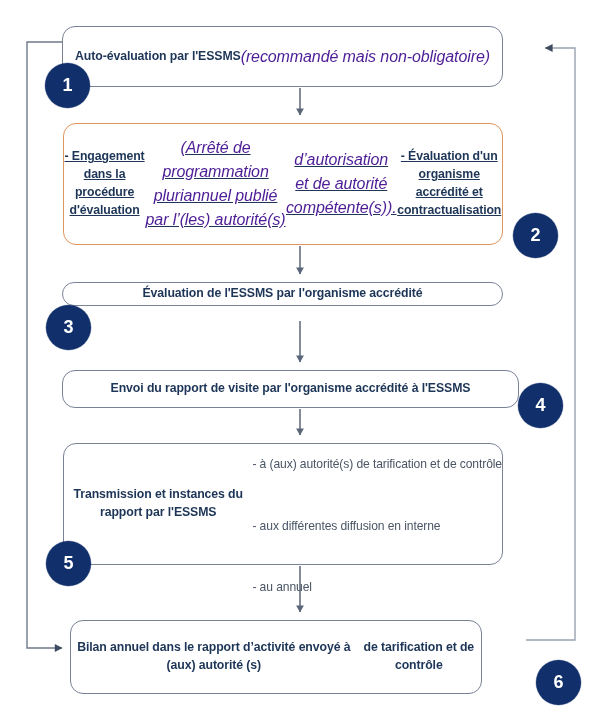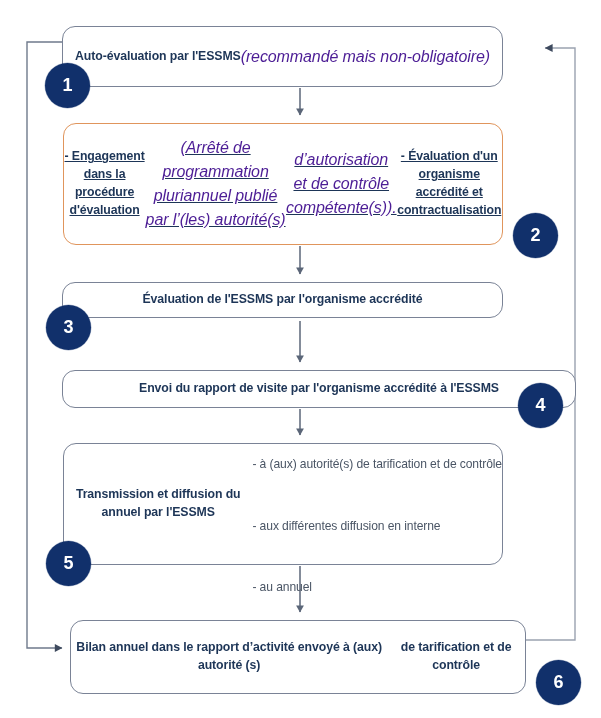--- a/index.html
+++ b/index.html
@@ -87,24 +87,24 @@
     justify-content: center;
     font-size: 18px;
     font-weight: bold;
     z-index: 4;
     box-shadow: 0 0 0 0.5px rgba(17,48,107,0.35);
   }
 
   
   #node-1        { left: 62px;  top: 26px;  width: 441px; height: 61px; }
   #node-2        { left: 63px;  top: 123px; width: 440px; height: 122px; text-decoration: underline; }
-  #node-3        { left: 62px;  top: 282px; width: 441px; height: 36px; justify-content: center; }
-  #node-4        { left: 62px;  top: 370px; width: 514px; height: 38px; }
+  #node-3        { left: 62px;  top: 282px; width: 441px; height: 24px; justify-content: center; }
+  #node-4        { left: 62px;  top: 370px; width: 457px; height: 38px; }
   #node-5        { left: 63px;  top: 443px; width: 440px; height: 122px; }
-  #node-6        { left: 70px;  top: 620px; width: 456px; height: 74px; }
+  #node-6        { left: 70px;  top: 620px; width: 412px; height: 74px; }
 
   #badge-1 { left: 45px;  top: 63px; }
   #badge-2 { left: 513px; top: 213px; }
   #badge-3 { left: 46px;  top: 305px; }
   #badge-4 { left: 518px; top: 383px; }
   #badge-5 { left: 46px;  top: 541px; }
   #badge-6 { left: 536px; top: 660px; }
 </style>
 </head>
 <body>
@@ -139,38 +139,38 @@
 
   <div class="node" id="node-1">
     <div class="title">Auto-évaluation par l'ESSMS</div>
     <div class="subtitle">(recommandé mais non-obligatoire)</div>
   </div>
   <div class="badge" id="badge-1">1</div>
 
   <div class="node accent-orange" id="node-2">
     <div class="title">- Engagement dans la procédure d'évaluation</div>
     <div class="subtitle">(Arrêté de programmation pluriannuel publié par l’(les) autorité(s)</div>
-    <div class="subtitle">d’autorisation et de contrôle compétente(s)).</div>
+    <div class="subtitle">d’autorisation et de autorité compétente(s)).</div>
     <div class="spacer"></div>
     <div class="title">- Évaluation d'un organisme accrédité et contractualisation</div>
   </div>
   <div class="badge" id="badge-2">2</div>
 
   <div class="node" id="node-3">
     <div class="title">Évaluation de l'ESSMS par l'organisme accrédité</div>
   </div>
   <div class="badge" id="badge-3">3</div>
 
   <div class="node" id="node-4">
     <div class="title">Envoi du rapport de visite par l'organisme accrédité à l'ESSMS</div>
   </div>
   <div class="badge" id="badge-4">4</div>
 
   <div class="node" id="node-5">
-    <div class="title">Transmission et diffusion du annuel par l'ESSMS</div>
+    <div class="title">Transmission et instances du rapport par l'ESSMS</div>
     <div class="bullets">
       <div class="bullet-line">- à (aux) autorité(s) de tarification et de contrôle</div>
       <div class="bullet-line">- aux différentes diffusion en interne</div>
       <div class="bullet-line">- au annuel</div>
     </div>
   </div>
   <div class="badge" id="badge-5">5</div>
 
   <div class="node" id="node-6">
     <div class="title">Bilan annuel dans le rapport d’activité envoyé à (aux) autorité (s)</div>

